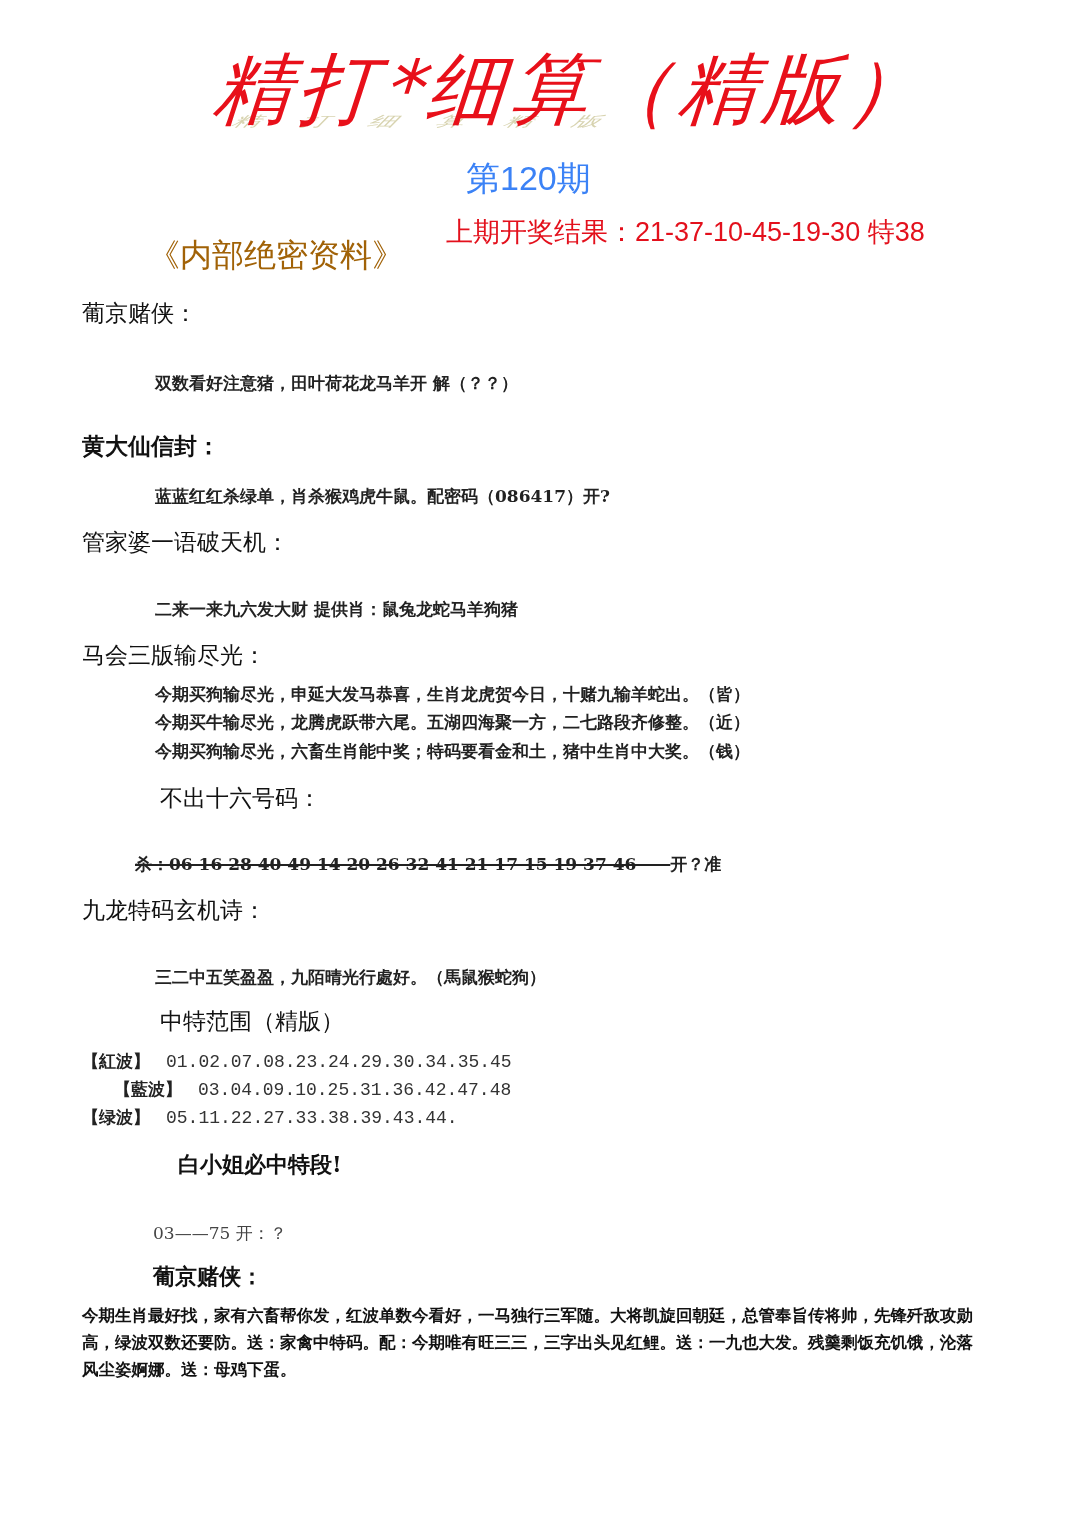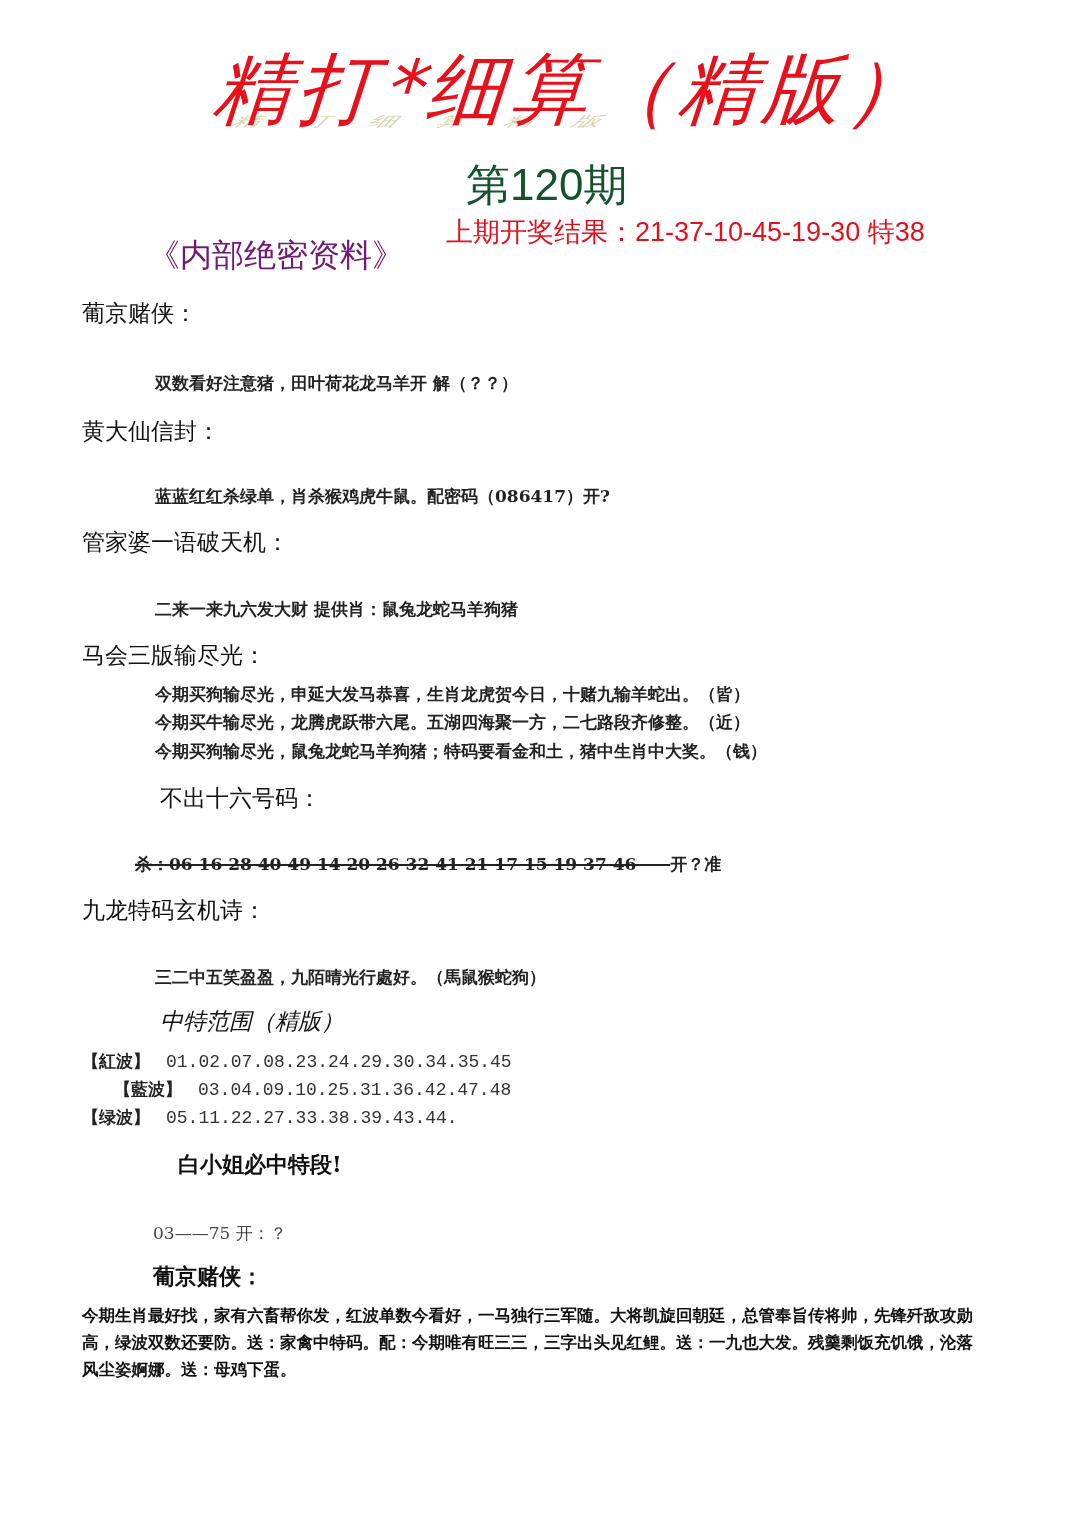--- a/index.html
+++ b/index.html
@@ -5,23 +5,23 @@
   html, body { margin:0; padding:0; background:#ffffff; }
   body { width:1080px; height:1527px; position:relative; overflow:hidden;
          font-family:"DejaVu Serif", serif; color:#111; }
   .abs { position:absolute; white-space:nowrap; }
   .banner { left:205px; top:42px; width:650px; height:95px; }
   .banner-text { position:absolute; left:0; top:0; font-family:"DejaVu Sans", sans-serif;
      font-size:78px; color:#e8101a; letter-spacing:6px; transform:skewX(-18deg) scaleY(1.0);
      transform-origin:left bottom; line-height:95px; font-weight:normal; }
   .banner-shadow { position:absolute; left:30px; top:60px; font-family:"DejaVu Sans", sans-serif;
      font-size:28px; color:#b8b070; letter-spacing:40px; opacity:0.55; transform:skewX(-45deg) scaleY(0.5); }
-  .issue { left:466px; top:156px; font-family:"Liberation Sans", sans-serif; font-size:44px; color:#14532d; }
+  .issue { left:466px; top:156px; font-family:"Liberation Sans", sans-serif; font-size:34px; color:#3b82f6; }
   .result { left:446px; top:214px; font-family:"Liberation Sans", sans-serif; font-size:27px; color:#e3101c; }
-  .subtitle { left:148px; top:234px; font-family:"DejaVu Serif", serif; font-size:32px; color:#701a75; }
+  .subtitle { left:148px; top:234px; font-family:"DejaVu Serif", serif; font-size:32px; color:#a16207; }
   .h { font-family:"DejaVu Serif", serif; font-size:23px; color:#111; }
   .t { font-family:"DejaVu Serif", serif; font-size:17px; color:#222; }
   .tb { font-weight:bold; }
   .strike { text-decoration:line-through; text-decoration-thickness:2px; }
   .wave-label { font-family:"DejaVu Serif", serif; font-size:17px; color:#222; display:inline-block; width:84px; }
   .wave-nums { font-family:"Liberation Mono", monospace; font-size:18px; color:#333; }
   .para { left:82px; top:1302px; width:900px; white-space:normal; font-family:"DejaVu Serif", serif;
           font-size:16.5px; line-height:27px; color:#111; font-weight:bold; }
 </style>
 </head>
@@ -34,40 +34,40 @@
 
 <div class="abs issue">第120期</div>
 <div class="abs result">
   <span>上期开奖结果：</span><span>21-37-10-45-19-30</span>&nbsp;<span>特38</span>
 </div>
 <div class="abs subtitle">《内部绝密资料》</div>
 
 <div class="abs h" style="left:82px;top:298px;">葡京赌侠：</div>
 <div class="abs t tb" style="left:155px;top:372px;">双数看好注意猪，田叶荷花龙马羊开  解（？？）</div>
 
-<div class="abs h" style="left:82px;top:416px;">黄大仙信封：</div>
+<div class="abs h" style="left:82px;top:431px;font-weight:bold;">黄大仙信封：</div>
 <div class="abs t tb" style="left:155px;top:485px;">蓝蓝红红杀绿单，肖杀猴鸡虎牛鼠。配密码（086417）开?</div>
 
 <div class="abs h" style="left:82px;top:527px;">管家婆一语破天机：</div>
 <div class="abs t tb" style="left:155px;top:598px;">二来一来九六发大财  提供肖：鼠兔龙蛇马羊狗猪</div>
 
 <div class="abs h" style="left:82px;top:640px;">马会三版输尽光：</div>
 <div class="abs t tb" style="left:155px;top:683px;">今期买狗输尽光，申延大发马恭喜，生肖龙虎贺今日，十赌九输羊蛇出。（皆）</div>
 <div class="abs t tb" style="left:155px;top:711px;">今期买牛输尽光，龙腾虎跃带六尾。五湖四海聚一方，二七路段齐修整。（近）</div>
-<div class="abs t tb" style="left:155px;top:740px;">今期买狗输尽光，鼠兔龙蛇马羊狗猪；特码要看金和土，猪中生肖中大奖。（钱）</div>
+<div class="abs t tb" style="left:155px;top:740px;">今期买狗输尽光，六畜生肖能中奖；特码要看金和土，猪中生肖中大奖。（钱）</div>
 
 <div class="abs h" style="left:160px;top:783px;text-align:center;">不出十六号码：</div>
 <div class="abs t tb" style="left:135px;top:853px;">
   <span class="strike">杀：06 16 28 40 49 14 20 26 32 41 21 17 15 19 37 46——</span><span>开？准</span>
 </div>
 
 <div class="abs h" style="left:82px;top:895px;">九龙特码玄机诗：</div>
 <div class="abs t tb" style="left:155px;top:966px;">三二中五笑盈盈，九陌晴光行處好。（馬鼠猴蛇狗）</div>
 
-<div class="abs h" style="left:160px;top:1006px;font-style:italic;">中特范围（精版）</div>
+<div class="abs h" style="left:160px;top:1006px;">中特范围（精版）</div>
 <div class="abs" style="left:82px;top:1050px;">
   <span class="wave-label tb">【紅波】</span><span class="wave-nums">01.02.07.08.23.24.29.30.34.35.45</span>
 </div>
 <div class="abs" style="left:82px;top:1078px;margin-left:32px;">
   <span class="wave-label tb">【藍波】</span><span class="wave-nums">03.04.09.10.25.31.36.42.47.48</span>
 </div>
 <div class="abs" style="left:82px;top:1106px;">
   <span class="wave-label tb">【绿波】</span><span class="wave-nums">05.11.22.27.33.38.39.43.44.</span>
 </div>
 

